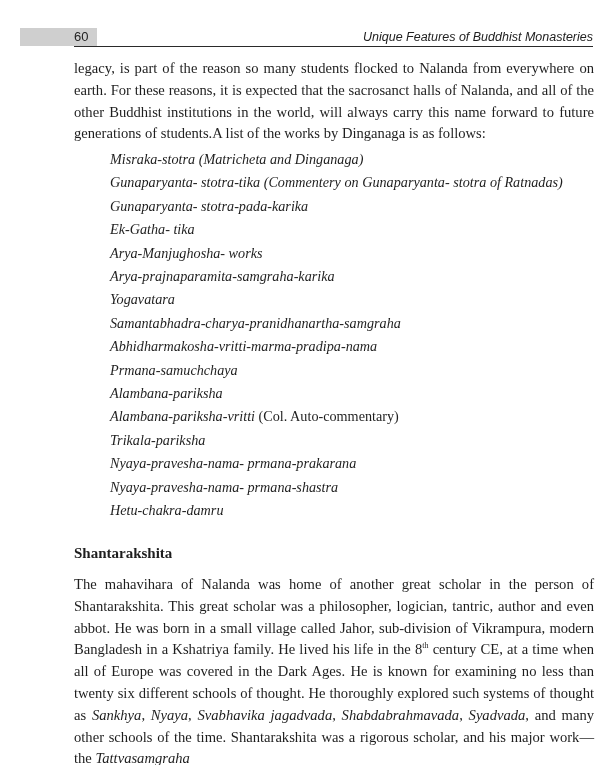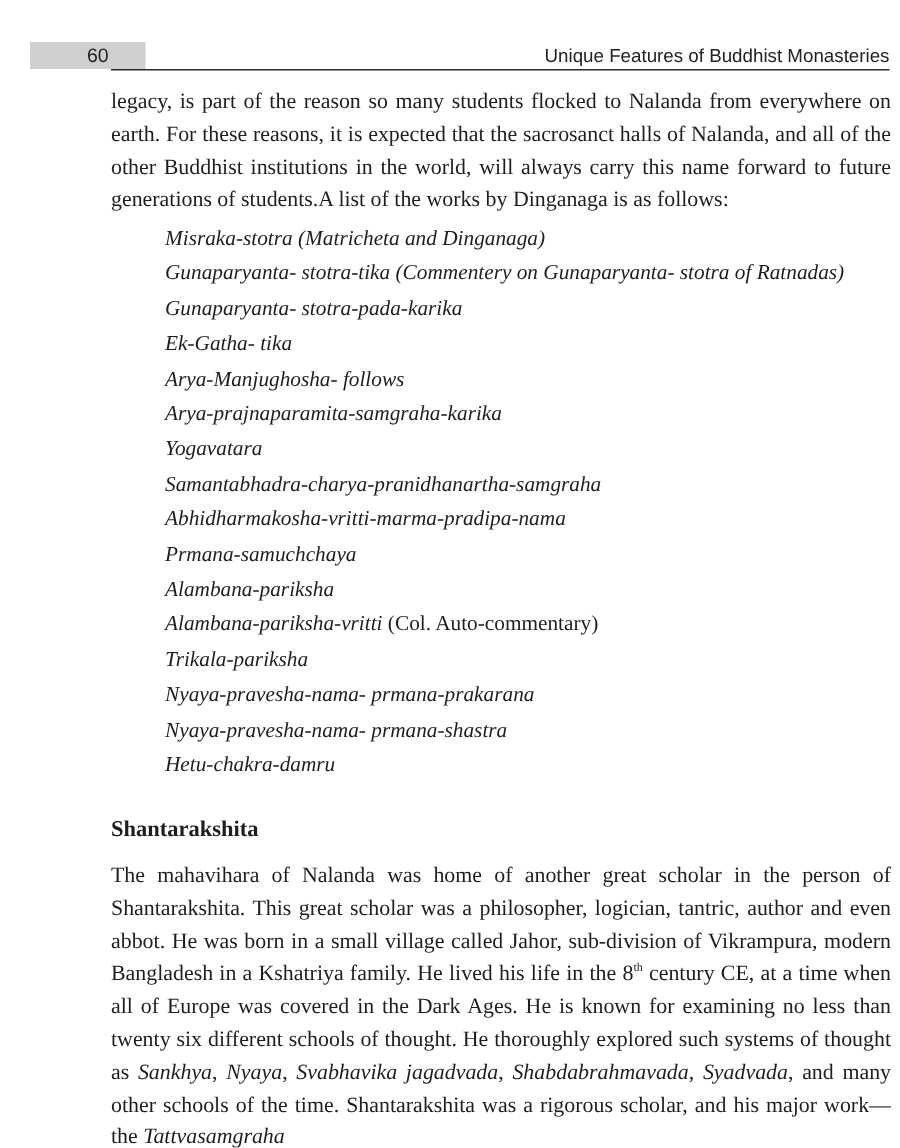--- a/index.html
+++ b/index.html
@@ -18,32 +18,33 @@
     .header-block {
       position: absolute;
       left: 20px;
       top: 28px;
       width: 77px;
       height: 18px;
       background: #cfcfcf;
     }
     .page-number {
       position: absolute;
-      left: 58px;
+      left: 74px;
       top: 28px;
       font-family: "Liberation Sans", "DejaVu Sans", sans-serif;
       font-size: 13px;
       line-height: 18px;
       color: #222;
     }
     .running-header {
       position: absolute;
       right: 7px;
       top: 28px;
       font-family: "Liberation Sans", "DejaVu Sans", sans-serif;
+      font-style: italic;
       font-size: 12.5px;
       line-height: 18px;
       color: #222;
     }
     .header-rule {
       position: absolute;
       left: 74px;
       top: 46px;
       width: 519px;
       height: 1px;
@@ -93,21 +94,21 @@
 <div class="running-header">Unique Features of Buddhist Monasteries</div>
 <div class="header-rule"></div>
 
 <p class="body-text intro">legacy, is part of the reason so many students flocked to Nalanda from everywhere on earth. For these reasons, it is expected that the sacrosanct halls of Nalanda, and all of the other Buddhist institutions in the world, will always carry this name forward to future generations of students.A list of the works by Dinganaga is as follows:</p>
 
 <ul class="works-list">
   <li><span class="title">Misraka-stotra (Matricheta and Dinganaga)</span><span></span></li>
   <li><span class="title">Gunaparyanta- stotra-tika (Commentery on Gunaparyanta- stotra of Ratnadas)</span><span></span></li>
   <li><span class="title">Gunaparyanta- stotra-pada-karika</span><span></span></li>
   <li><span class="title">Ek-Gatha- tika</span><span></span></li>
-  <li><span class="title">Arya-Manjughosha- follows</span><span></span></li>
+  <li><span class="title">Arya-Manjughosha- works</span><span></span></li>
   <li><span class="title">Arya-prajnaparamita-samgraha-karika</span><span></span></li>
   <li><span class="title">Yogavatara</span><span></span></li>
   <li><span class="title">Samantabhadra-charya-pranidhanartha-samgraha</span><span></span></li>
   <li><span class="title">Abhidharmakosha-vritti-marma-pradipa-nama</span><span></span></li>
   <li><span class="title">Prmana-samuchchaya</span><span></span></li>
   <li><span class="title">Alambana-pariksha</span><span></span></li>
   <li><span class="title">Alambana-pariksha-vritti</span><span> (Col. Auto-commentary)</span></li>
   <li><span class="title">Trikala-pariksha</span><span></span></li>
   <li><span class="title">Nyaya-pravesha-nama- prmana-prakarana</span><span></span></li>
   <li><span class="title">Nyaya-pravesha-nama- prmana-shastra</span><span></span></li>

